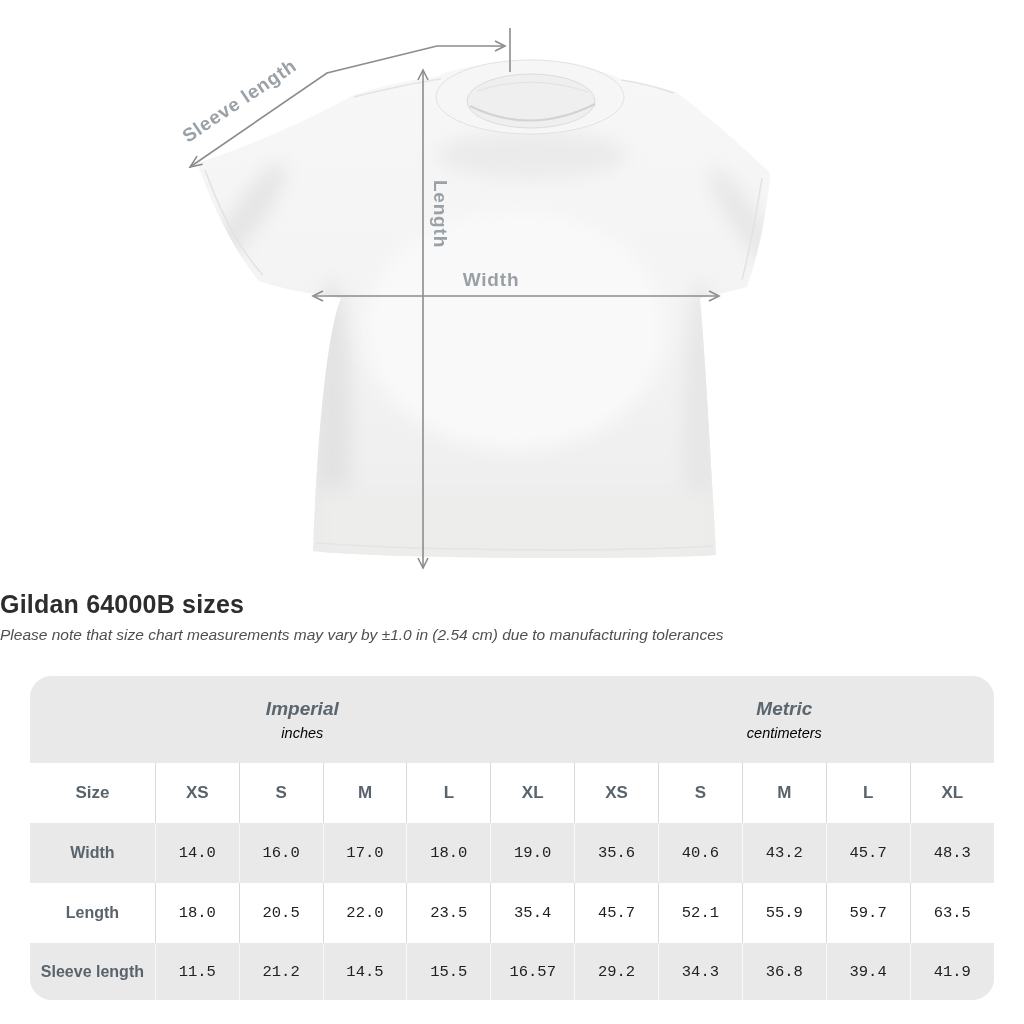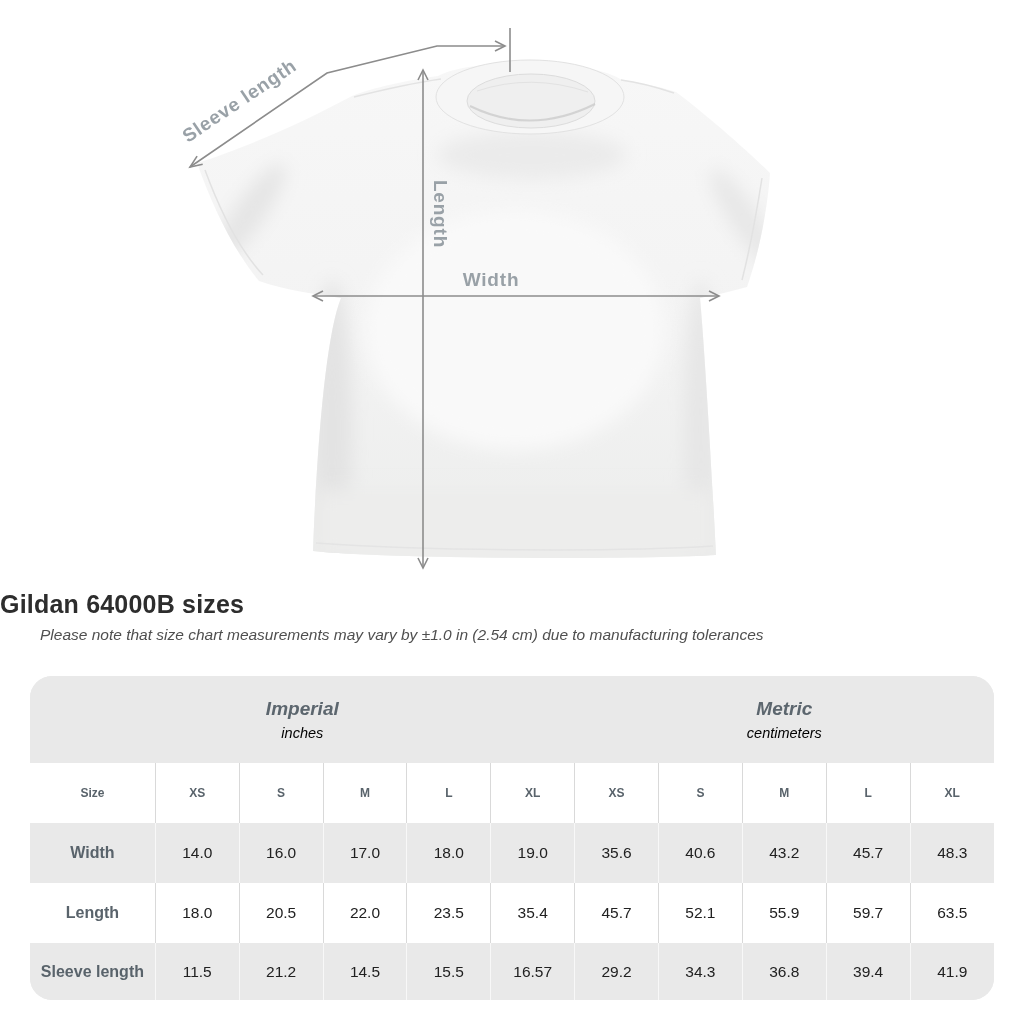--- a/index.html
+++ b/index.html
@@ -8,21 +8,21 @@
     font-family:"Liberation Sans","DejaVu Sans",sans-serif;
     -webkit-font-smoothing:antialiased;
     overflow:hidden;
   }
   .diagram-area{position:relative;width:1024px;height:580px;background:#ffffff;}
   .title-block{text-align:left;margin-top:10px;}
   .page-title{
     font-size:25px;font-weight:bold;color:#2d2d2d;margin:0;letter-spacing:.2px;
   }
   .page-subtitle{
-    font-size:15.5px;font-style:italic;color:#4f4f4f;margin:7px 0 11px 0;padding-left:40px;
+    font-size:15.5px;font-style:italic;color:#4f4f4f;margin:7px 0 11px 0;
   }
   .table-wrap{
     margin:32px 30px 0 30px;
     background:#e9e9e9;
     border-radius:22px;
     overflow:hidden;
   }
   table.size-table{
     width:100%;border-collapse:collapse;table-layout:fixed;
   }
@@ -35,23 +35,23 @@
   tr.size-row{height:60px;background:#ffffff;}
   tr.row-gray{height:60px;background:#e9e9e9;}
   tr.row-white{height:60px;background:#ffffff;}
   tr.row-gray.last{height:57px;}
   .unit-label{
     font-size:19px;font-weight:bold;font-style:italic;color:#5c666e;line-height:1.2;
   }
   .unit-sub{
     font-size:14.5px;font-style:italic;color:#000000;margin-top:4px;font-weight:normal;
   }
-  .head-cell{font-weight:bold;font-size:12px;color:#59636b;}
+  .head-cell{font-weight:bold;font-size:17px;color:#59636b;}
   .row-label{font-weight:bold;font-size:16px;color:#59636b;}
-  .val-cell{font-size:15.5px;color:#212121;font-weight:normal;}
+  .val-cell{font-size:15.5px;color:#212121;font-weight:normal;font-family:Liberation Mono, monospace;}
   
   tr.size-row th + td, tr.size-row td + td,
   tr.row-white th + td, tr.row-white td + td{border-left:1px solid #d9d9d9;}
   tr.row-gray th + td, tr.row-gray td + td{border-left:1px solid #f8f8f8;}
 </style>
 </head>
 <body>
 
 <div class="diagram-area">
   <svg width="1024" height="580" viewBox="0 0 1024 580">

